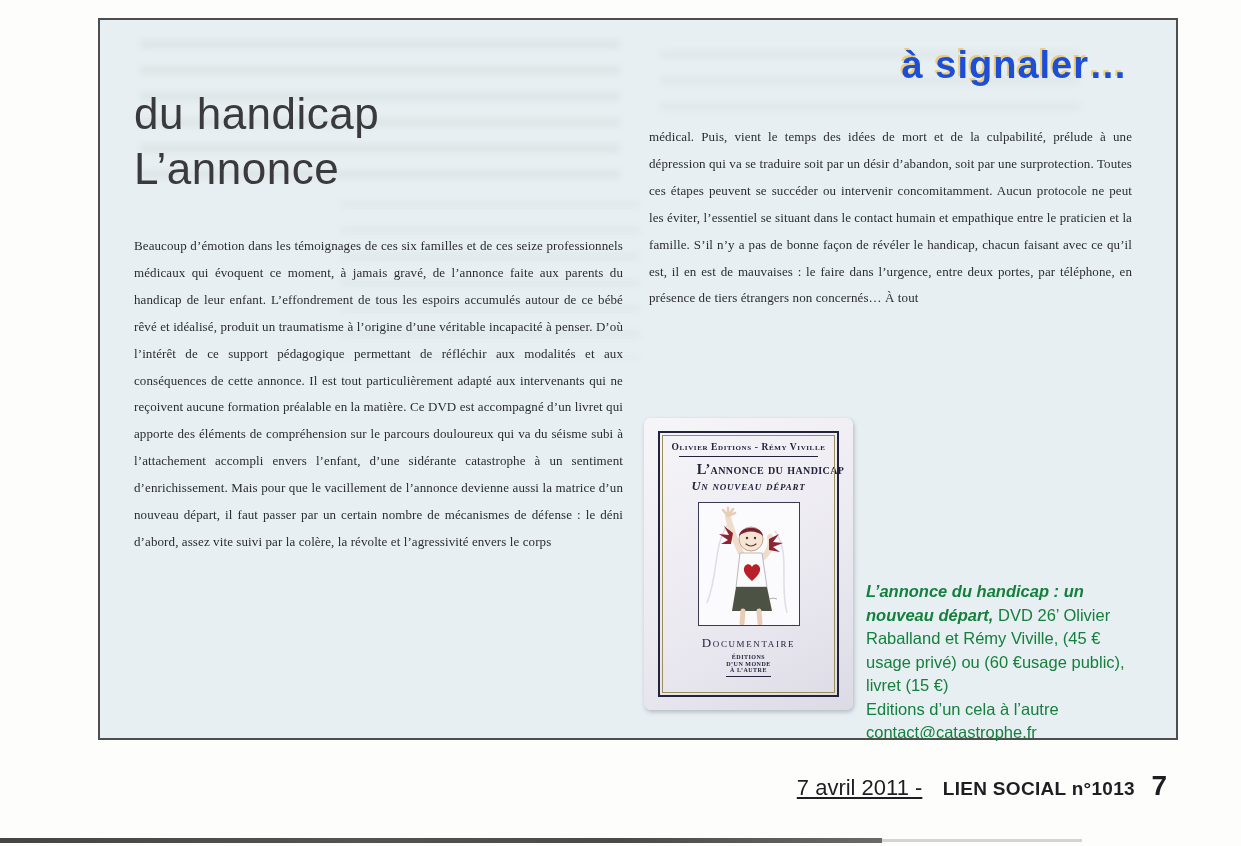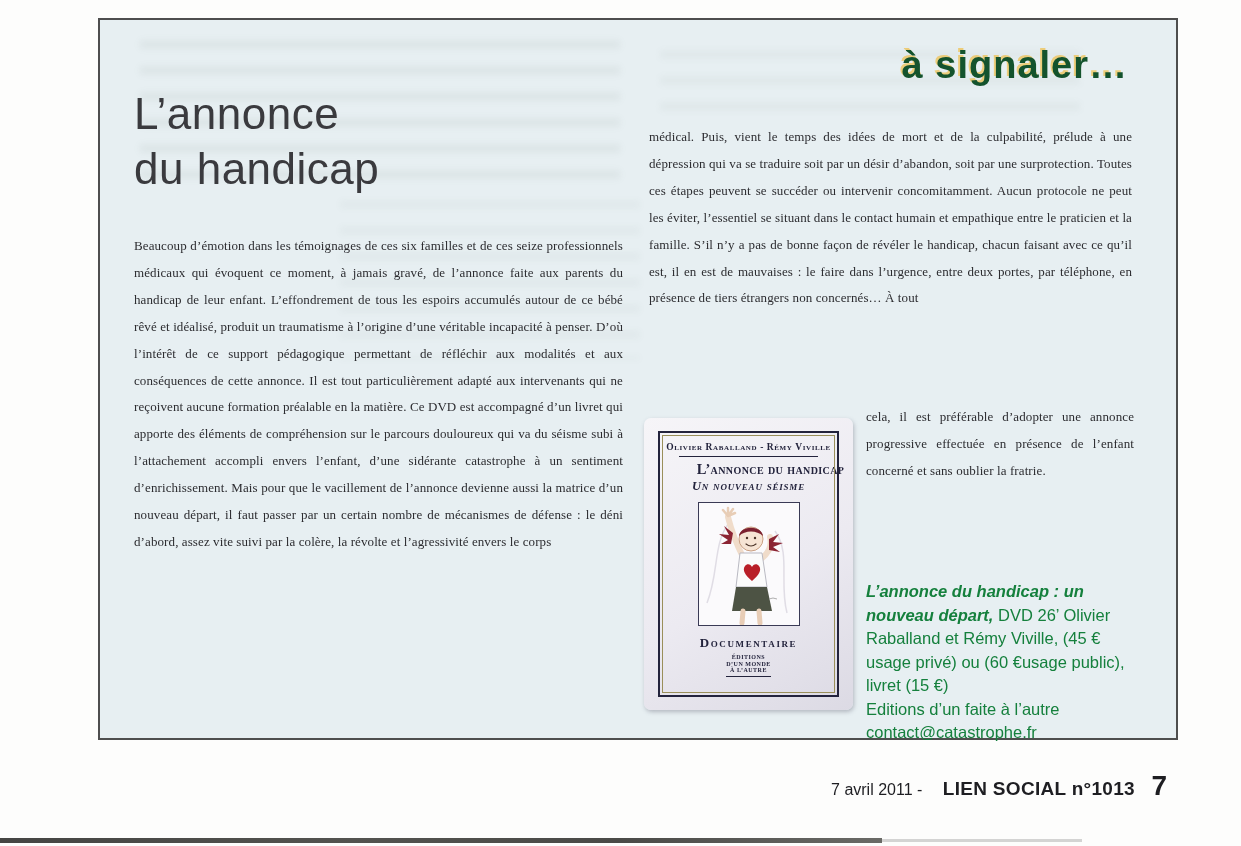--- a/index.html
+++ b/index.html
@@ -29,21 +29,21 @@
     opacity: .5;
     pointer-events: none;
   }
   
   .section-label {
     position: absolute;
     top: 24px; right: 48px;
     font-size: 38px;
     font-weight: 600;
     letter-spacing: 1px;
-    color: #14532d;
+    color: #1d4ed8;
     text-shadow: -2px -2px 0 rgba(243,178,26,0.55);
   }
   
   .article-title {
     position: absolute;
     left: 34px; top: 66px;
     font-size: 44px;
     line-height: 55px;
     font-weight: 400;
     color: #3a3a3e;
@@ -128,21 +128,21 @@
   }
   .dvd-art {
     width: 102px; height: 124px;
     border: 1px solid #3a3a55;
     margin-top: 8px;
     background: #fbfafc;
     overflow: hidden;
   }
   .dvd-genre {
     font-size: 13px;
-    font-weight: 700;
+    font-weight: 400;
     font-variant: small-caps;
     letter-spacing: 1.6px;
     margin-top: 9px;
   }
   .dvd-publisher {
     margin-top: 3px;
     font-size: 6px;
     font-weight: 700;
     line-height: 6.5px;
     letter-spacing: 0.5px;
@@ -166,21 +166,21 @@
     font-style: italic;
   }
   
   .footer {
     position: absolute;
     left: 0; top: 770px;
     width: 1167px;
     text-align: right;
     color: #1e1e22;
   }
-  .footer .f-date { font-size: 16px; }
+  .footer .f-date { font-size: 22px; text-decoration: underline; }
   .footer .f-mag  { font-size: 19px; font-weight: 700; letter-spacing: 0.3px; margin-left: 16px; }
   .footer .f-page { font-size: 28px; font-weight: 700; margin-left: 12px; }
   
   .scan-bar {
     position: absolute;
     left: 0; top: 838px;
     width: 882px; height: 5px;
     background: linear-gradient(90deg, #454543 0%, #53534f 40%, #4a4a47 70%, #6a6a66 100%);
   }
   .scan-bar-light {
@@ -195,34 +195,33 @@
 
 <div class="page-box">
 
   <div class="bleed" style="left:40px; top:20px; width:480px; height:150px;"></div>
   <div class="bleed" style="left:240px; top:180px; width:300px; height:160px; opacity:.3;"></div>
   <div class="bleed" style="left:560px; top:30px; width:420px; height:70px; opacity:.35;"></div>
 
   <div class="section-label">à signaler…</div>
 
   <h1 class="article-title">
+    <span>du handicap</span>
     <span>L’annonce</span>
-    <span>du handicap</span>
   </h1>
 
   <p class="body-text col-left">Beaucoup d’émotion dans les témoignages de ces six familles et de ces seize professionnels médicaux qui évoquent ce moment, à jamais gravé, de l’annonce faite aux parents du handicap de leur enfant. L’effondrement de tous les espoirs accumulés autour de ce bébé rêvé et idéalisé, produit un traumatisme à l’origine d’une véritable incapacité à penser. D’où l’intérêt de ce support pédagogique permettant de réfléchir aux modalités et aux conséquences de cette annonce. Il est tout particulièrement adapté aux intervenants qui ne reçoivent aucune formation préalable en la matière. Ce DVD est accompagné d’un livret qui apporte des éléments de compréhension sur le parcours douloureux qui va du séisme subi à l’attachement accompli envers l’enfant, d’une sidérante catastrophe à un sentiment d’enrichissement. Mais pour que le vacillement de l’annonce devienne aussi la matrice d’un nouveau départ, il faut passer par un certain nombre de mécanismes de défense : le déni d’abord, assez vite suivi par la colère, la révolte et l’agressivité envers le corps</p>
   <p class="body-text col-right-p1">médical. Puis, vient le temps des idées de mort et de la culpabilité, prélude à une dépression qui va se traduire soit par un désir d’abandon, soit par une surprotection. Toutes ces étapes peuvent se succéder ou intervenir concomitamment. Aucun protocole ne peut les éviter, l’essentiel se situant dans le contact humain et empathique entre le praticien et la famille. S’il n’y a pas de bonne façon de révéler le handicap, chacun faisant avec ce qu’il est, il en est de mauvaises : le faire dans l’urgence, entre deux portes, par téléphone, en présence de tiers étrangers non concernés… À tout</p>
-  <p class="body-text col-right-p2">cela, il est préférable d’adopter une annonce progressive effectuée en présence de l’enfant concerné et sans oublier la fratrie.</p>
 
   <div class="dvd-cover">
     <div class="dvd-frame">
-      <div class="dvd-authors">Olivier Raballand - Rémy Viville</div>
+      <div class="dvd-authors">Olivier Editions - Rémy Viville</div>
       <div class="dvd-rule"></div>
       <div class="dvd-title">L’annonce du handicap</div>
-      <div class="dvd-subtitle">Un nouveau séisme</div>
+      <div class="dvd-subtitle">Un nouveau départ</div>
       <div class="dvd-art">
         <svg viewBox="0 0 100 122" width="100" height="122" xmlns="http://www.w3.org/2000/svg">
 
           <path d="M8,100 C20,70 14,40 30,20" stroke="#cfc9d6" stroke-width="1.5" fill="none" opacity="0.6"></path>
           <path d="M88,110 C80,80 92,50 76,28" stroke="#cfc9d6" stroke-width="1.5" fill="none" opacity="0.6"></path>
 
           <path d="M44 54 C38 42 32 26 29 14" stroke="#f0dcca" stroke-width="6" fill="none" stroke-linecap="round"></path>
           <path d="M29 13 l-5 -6 M29 13 l0 -8 M29 13 l5 -7 M29 13 l7 -3" stroke="#e8cdb6" stroke-width="2.5" fill="none" stroke-linecap="round"></path>
 
           <path d="M62 56 C70 50 73 42 71 34" stroke="#f0dcca" stroke-width="6" fill="none" stroke-linecap="round"></path>
@@ -254,21 +253,21 @@
         <div>Éditions</div>
         <div>d’un monde</div>
         <div>à l’autre</div>
       </div>
     </div>
   </div>
 
   <div class="caption">
     <span class="cap-title">L’annonce du handicap : un nouveau départ,</span>
     <span>DVD 26’ Olivier Raballand et Rémy Viville, (45 € usage privé) ou (60 €usage public), livret (15 €)</span><br>
-    <span>Editions d’un faite à l’autre</span><br>
+    <span>Editions d’un cela à l’autre</span><br>
     <span>contact@catastrophe.fr</span>
   </div>
 
 </div>
 
 <div class="footer">
   <span class="f-date">7 avril 2011 -</span>
   <span class="f-mag">LIEN SOCIAL n°1013</span>
   <span class="f-page">7</span>
 </div>

